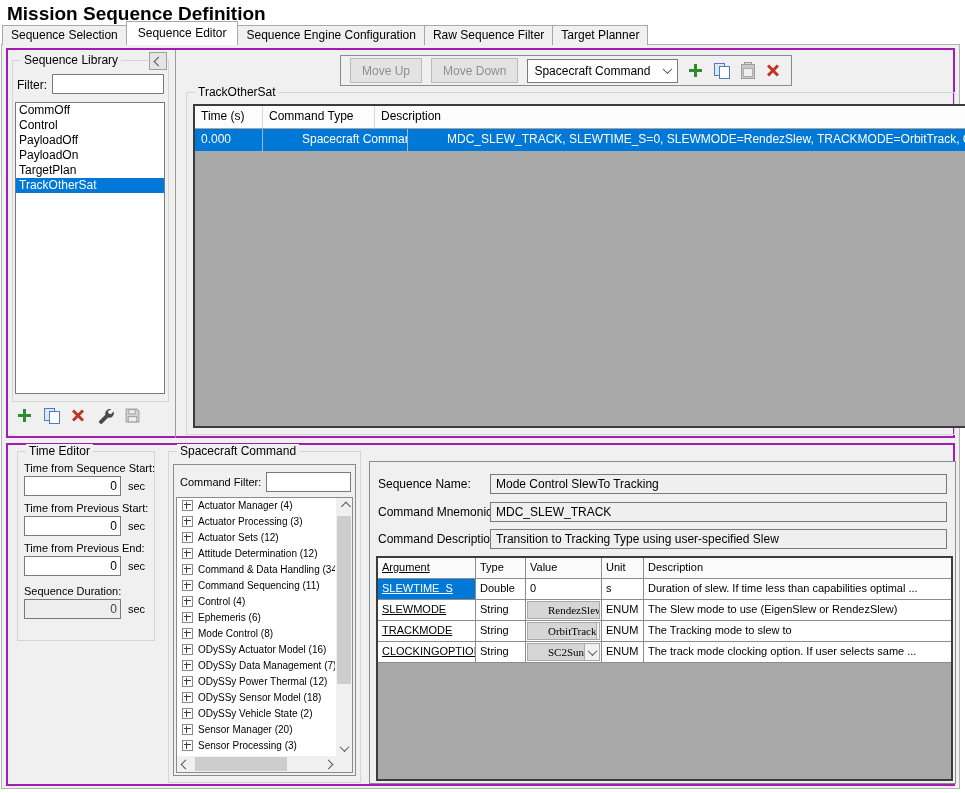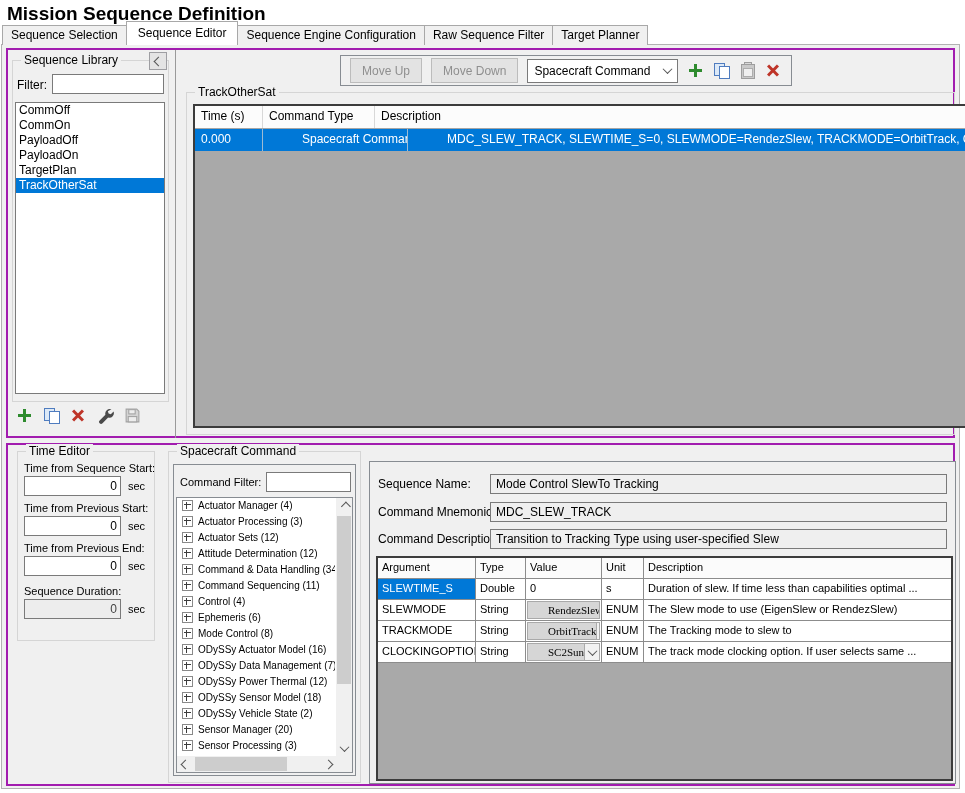--- a/index.html
+++ b/index.html
@@ -96,21 +96,21 @@
   
   .detail-panel{left:361px;top:16px;width:587px;height:323px;border:1px solid #878C92;background:#F0F0F0;}
   .fld-label{position:absolute;left:8px;white-space:nowrap;}
   .fld-input{position:absolute;left:120px;width:457px;height:20px;background:#EFEFEF;border:1px solid #7A7A7A;padding:2px 5px;box-sizing:border-box;white-space:nowrap;overflow:hidden;line-height:15px;}
   .arg-grid{position:absolute;left:6px;top:94px;width:573px;height:221px;background:#A9A9A9;border:2px solid #3C3C3C;overflow:hidden;}
   .ag-hrow,.ag-row{display:flex;height:21px;}
   .ag-hrow{background:#FBFBFB;}
   .ag-cell{box-sizing:border-box;border-right:1px solid #8C8C8C;border-bottom:1px solid #8C8C8C;padding:3px 4px;font-size:11px;white-space:nowrap;overflow:hidden;}
   .ag-row .ag-cell{background:#fff;}
   .ag-cell.sel{background:#0078D7;color:#fff;}
-  .ca{width:98px;flex:none;}
+  .ca{width:98px;flex:none;text-decoration:underline;}
   .ct{width:50px;flex:none;}
   .cv{width:76px;flex:none;}
   .cu{width:42px;flex:none;}
   .cd{flex:1;border-right:none;}
   .combo-cell{padding:0 !important;display:flex;}
   .cell-combo{flex:1;margin:1px;background:#D6D6D6;border:1px solid #A9A9A9;display:flex;align-items:center;justify-content:space-between;padding-left:20px;font-size:11px;overflow:hidden;font-family:Liberation Serif, serif;}
   .cc-arrow{width:15px;align-self:stretch;background:#F2F2F2;border-left:1px solid #ABABAB;display:flex;align-items:center;justify-content:center;flex:none;}
   svg{display:block;}
 </style>
 </head>
@@ -134,21 +134,21 @@
       <div class="abs groupbox lib-box">
         <span class="gb-label">Sequence Library</span>
       </div>
       <div class="abs collapse-btn">
           <span class="chv chv-left"></span>
         </div>
       <span class="abs filter-label">Filter:</span>
       <input class="abs filter-input" type="text" value="" style="">
       <div class="abs listbox">
         <div class="list-item">CommOff</div>
-        <div class="list-item">CommOn</div>
+        <div class="list-item">Control</div>
         <div class="list-item">PayloadOff</div>
         <div class="list-item">PayloadOn</div>
         <div class="list-item">TargetPlan</div>
         <div class="list-item selected">TrackOtherSat</div>
       </div>
       <div class="abs lib-icons">
         <span class="ic plus-icon"></span>
         <span class="ic copy-icon">
             <span class="p1"></span>
             <span class="p2"></span>

